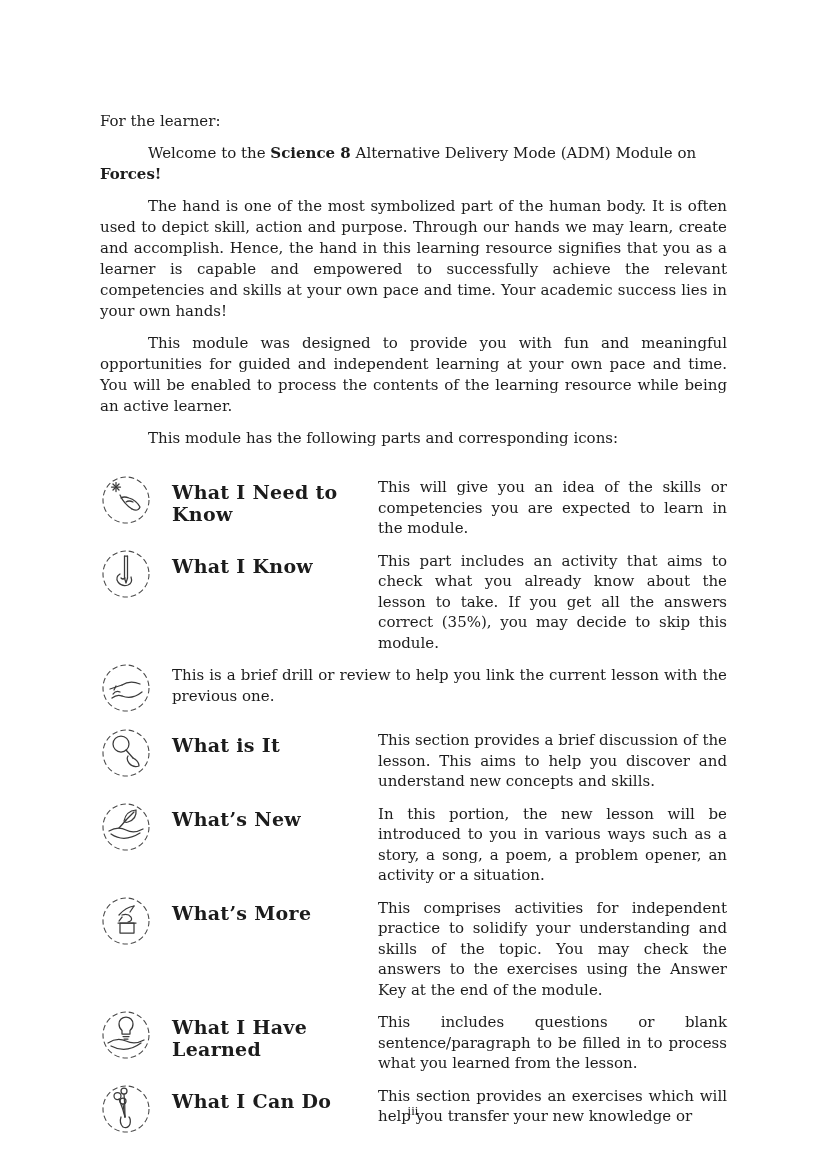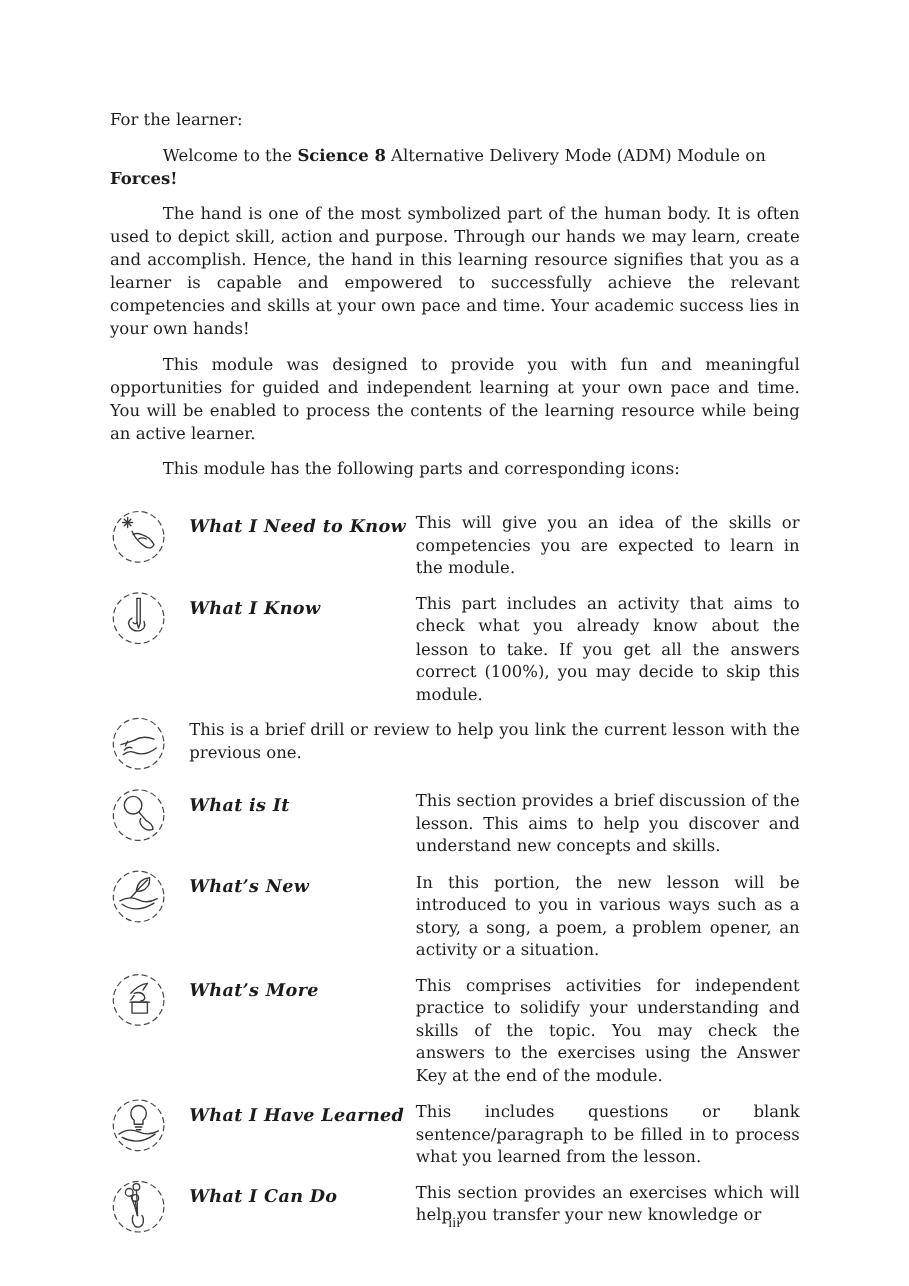--- a/index.html
+++ b/index.html
@@ -6,21 +6,21 @@
   body {
     width: 826px; height: 1169px;
     background: #ffffff;
     font-family: "DejaVu Serif", "Liberation Serif", serif;
     color: #1c1c1c;
     overflow: hidden;
     position: relative;
   }
   .content {
     position: absolute;
-    left: 100px; top: 100px;
+    left: 100px; top: 112px;
     width: 627px;
   }
   .salutation {
     font-size: 15px;
     margin: 0 0 13px 0;
   }
   .para {
     font-size: 15px;
     line-height: 21px;
     text-align: justify;
@@ -33,22 +33,21 @@
     display: flex;
     align-items: flex-start;
     margin-bottom: 9px;
   }
   .cell-icon { width: 72px; flex: none; }
   .icon { display: inline-block; width: 52px; height: 52px; }
   .icon svg { width: 52px; height: 52px; display: block; }
   .cell-label {
     width: 206px; flex: none;
     font-weight: bold;
-    font-style: italic;
-    font-size: 16px;
+    font-size: 19px;
     letter-spacing: 0.3px;
     padding-top: 7px;
   }
   .cell-desc {
     flex: 1;
     font-size: 15px;
     line-height: 20.5px;
     text-align: justify;
     padding-top: 3px;
   }
@@ -96,21 +95,21 @@
     <circle cx="26" cy="26" r="23" fill="none" stroke="#4a4a4a" stroke-width="1.1" stroke-dasharray="5.5 3"></circle>
     <path d="M24.5 8 V30" fill="none" stroke="#3a3a3a" stroke-width="1.25" stroke-linecap="round" stroke-linejoin="round"></path>
               <path d="M27.5 8 V30" fill="none" stroke="#3a3a3a" stroke-width="1.25" stroke-linecap="round" stroke-linejoin="round"></path>
               <path d="M24.5 8 H27.5" fill="none" stroke="#3a3a3a" stroke-width="1.25" stroke-linecap="round" stroke-linejoin="round"></path>
               <path d="M24.5 30 L26 35 L27.5 30" fill="none" stroke="#3a3a3a" stroke-width="1.25" stroke-linecap="round" stroke-linejoin="round"></path>
               <path d="M20 26 Q15 29 18 34 Q22 39 28 37 Q33 35 31 29" fill="none" stroke="#3a3a3a" stroke-width="1.25" stroke-linecap="round" stroke-linejoin="round"></path>
               <path d="M21 30 Q23 32 25 30" fill="none" stroke="#3a3a3a" stroke-width="1.25" stroke-linecap="round" stroke-linejoin="round"></path>
             </svg></span>
     </div>
     <div class="cell-label">What I Know</div>
-    <div class="cell-desc">This part includes an activity that aims to check what you already know about the lesson to take. If you get all the answers correct (100%), you may decide to skip this module.</div>
+    <div class="cell-desc">This part includes an activity that aims to check what you already know about the lesson to take. If you get all the answers correct (35%), you may decide to skip this module.</div>
   </div>
 
   <div class="row">
     <div class="cell-icon">
       <span class="icon"><svg viewBox="0 0 52 52" xmlns="http://www.w3.org/2000/svg">
     <circle cx="26" cy="26" r="23" fill="none" stroke="#4a4a4a" stroke-width="1.1" stroke-dasharray="5.5 3"></circle>
     <path d="M40 22 Q30 18 22 23" fill="none" stroke="#3a3a3a" stroke-width="1.25" stroke-linecap="round" stroke-linejoin="round"></path>
               <path d="M22 23 L10 27" fill="none" stroke="#3a3a3a" stroke-width="1.25" stroke-linecap="round" stroke-linejoin="round"></path>
               <path d="M13 32 Q16 28 20 30" fill="none" stroke="#3a3a3a" stroke-width="1.25" stroke-linecap="round" stroke-linejoin="round"></path>
               <path d="M12 36 Q17 32 22 34" fill="none" stroke="#3a3a3a" stroke-width="1.25" stroke-linecap="round" stroke-linejoin="round"></path>

